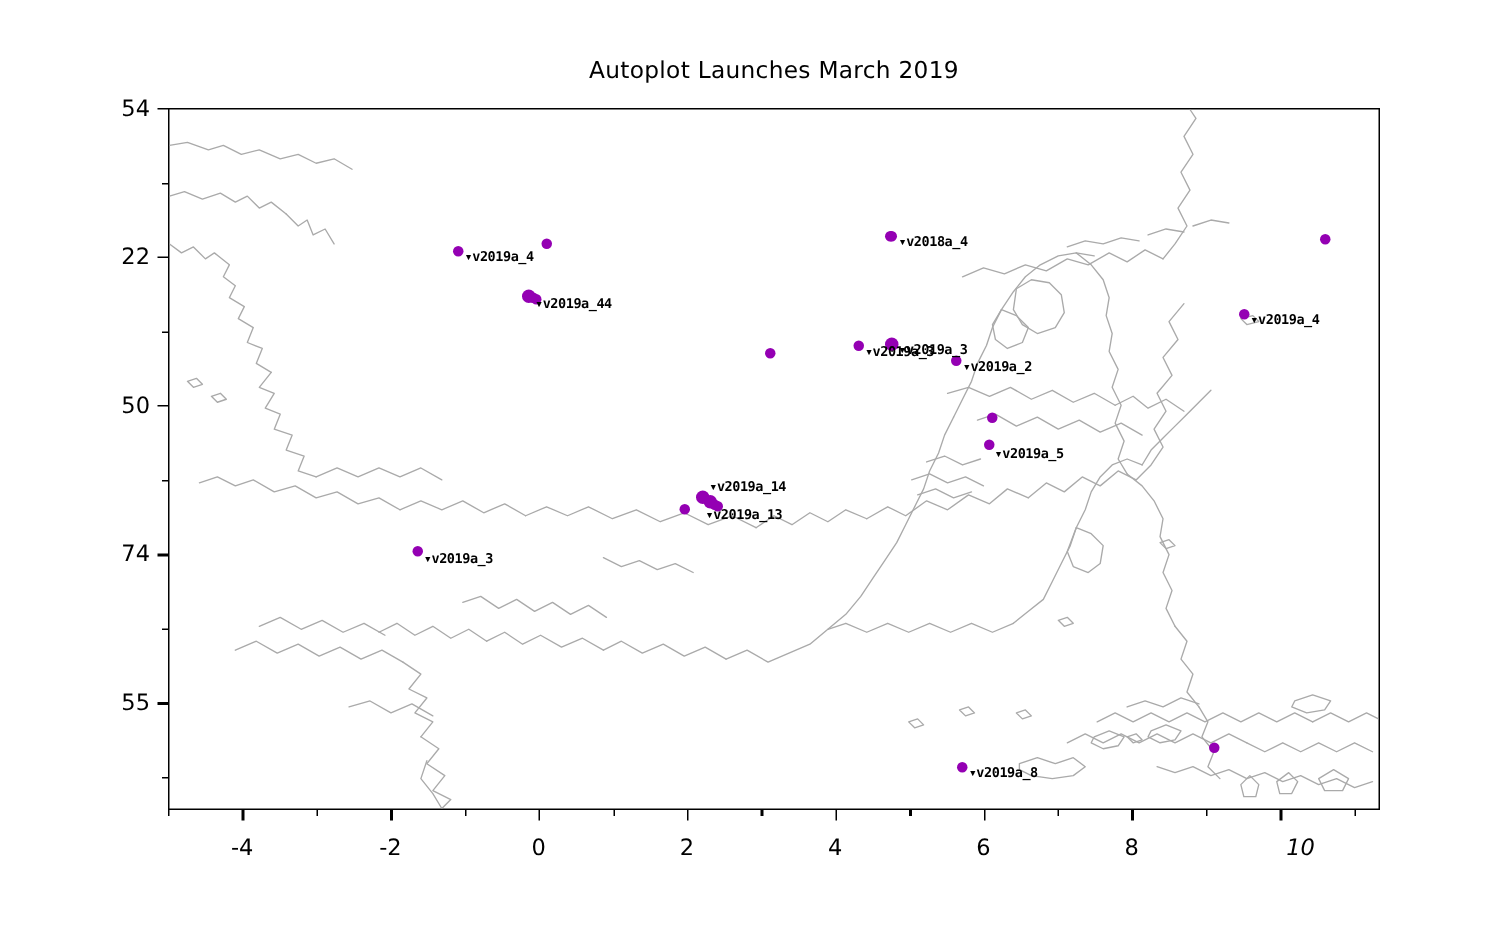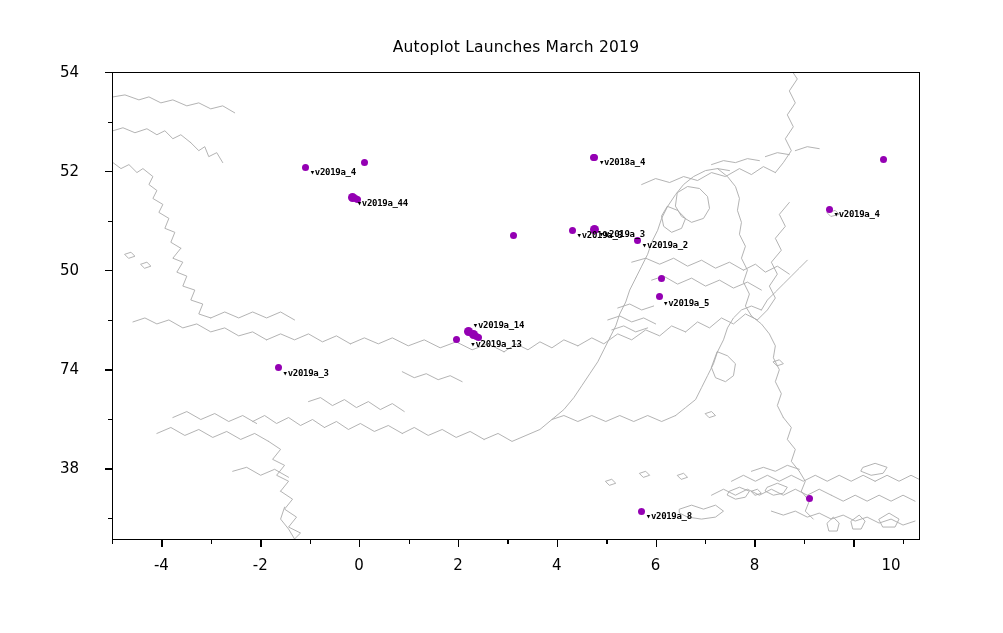--- a/index.html
+++ b/index.html
@@ -72,21 +72,21 @@
     font-weight: bold;
     color: #000000;
     white-space: nowrap;
     line-height: 1;
     letter-spacing: -0.3px;
   }
   .tick-label-y {
     position: absolute;
     font-size: 15px;
     color: #000000;
-    text-align: left;
+    text-align: right;
     white-space: nowrap;
     transform: translateY(-50%);
   }
   .tick-label-x {
     position: absolute;
     font-size: 15px;
     color: #000000;
     text-align: center;
     white-space: nowrap;
     transform: translateX(-50%);
@@ -274,27 +274,27 @@
         <div class="point-label" style="left: 196.734px; top: 95.0952px;">▾v2019a_4</div>
         <div class="point-label" style="left: 169.554px; top: 295.667px;">▾v2019a_3</div>
         <div class="point-label" style="left: 532.783px; top: 439.286px;">▾v2019a_8</div>
         <div class="point-label" style="left: 359.817px; top: 248px;">▾v2019a_14</div>
         <div class="point-label" style="left: 357.346px; top: 267.438px;">▾v2019a_13</div>
       </div>
   </div>
 
   <div id="ticks-layer">
       <div class="tick-major-y" style="top: 468.19px;"></div>
-      <div class="tick-label-y" style="top: 468.19px; left: 60px; width: 40px;">38</div>
+      <div class="tick-label-y" style="top: 468.19px; left: 60px; width: 40px;">55</div>
       <div class="tick-major-y" style="top: 369.143px;"></div>
       <div class="tick-label-y" style="top: 369.143px; left: 60px; width: 40px;">74</div>
       <div class="tick-major-y" style="top: 270.095px;"></div>
       <div class="tick-label-y" style="top: 270.095px; left: 60px; width: 40px;">50</div>
       <div class="tick-major-y" style="top: 171.048px;"></div>
-      <div class="tick-label-y" style="top: 171.048px; left: 60px; width: 40px;">52</div>
+      <div class="tick-label-y" style="top: 171.048px; left: 60px; width: 40px;">22</div>
       <div class="tick-major-y" style="top: 72px;"></div>
       <div class="tick-label-y" style="top: 72px; left: 60px; width: 40px;">54</div>
       <div class="tick-minor-y" style="top: 517.714px;"></div>
       <div class="tick-minor-y" style="top: 418.667px;"></div>
       <div class="tick-minor-y" style="top: 319.619px;"></div>
       <div class="tick-minor-y" style="top: 220.571px;"></div>
       <div class="tick-minor-y" style="top: 121.524px;"></div>
       <div class="tick-major-x" style="left: 161.419px;"></div>
       <div class="tick-label-x" style="left: 161.419px; top: 556px;">-4</div>
       <div class="tick-major-x" style="left: 260.257px;"></div>
@@ -303,21 +303,21 @@
       <div class="tick-label-x" style="left: 359.095px; top: 556px;">0</div>
       <div class="tick-major-x" style="left: 457.933px;"></div>
       <div class="tick-label-x" style="left: 457.933px; top: 556px;">2</div>
       <div class="tick-major-x" style="left: 556.771px;"></div>
       <div class="tick-label-x" style="left: 556.771px; top: 556px;">4</div>
       <div class="tick-major-x" style="left: 655.609px;"></div>
       <div class="tick-label-x" style="left: 655.609px; top: 556px;">6</div>
       <div class="tick-major-x" style="left: 754.446px;"></div>
       <div class="tick-label-x" style="left: 754.446px; top: 556px;">8</div>
       <div class="tick-major-x" style="left: 853.284px;"></div>
-      <div class="tick-label-x" style="left: 891px; top: 556px;">10</div>
+      <div class="tick-label-x" style="left: 867px; top: 556px; font-style: italic;">10</div>
       <div class="tick-minor-x" style="left: 112px;"></div>
       <div class="tick-minor-x" style="left: 210.838px;"></div>
       <div class="tick-minor-x" style="left: 309.676px;"></div>
       <div class="tick-minor-x" style="left: 408.514px;"></div>
       <div class="tick-minor-x" style="left: 507.352px;"></div>
       <div class="tick-minor-x" style="left: 606.19px;"></div>
       <div class="tick-minor-x" style="left: 705.028px;"></div>
       <div class="tick-minor-x" style="left: 803.865px;"></div>
       <div class="tick-minor-x" style="left: 902.703px;"></div>
     </div>

